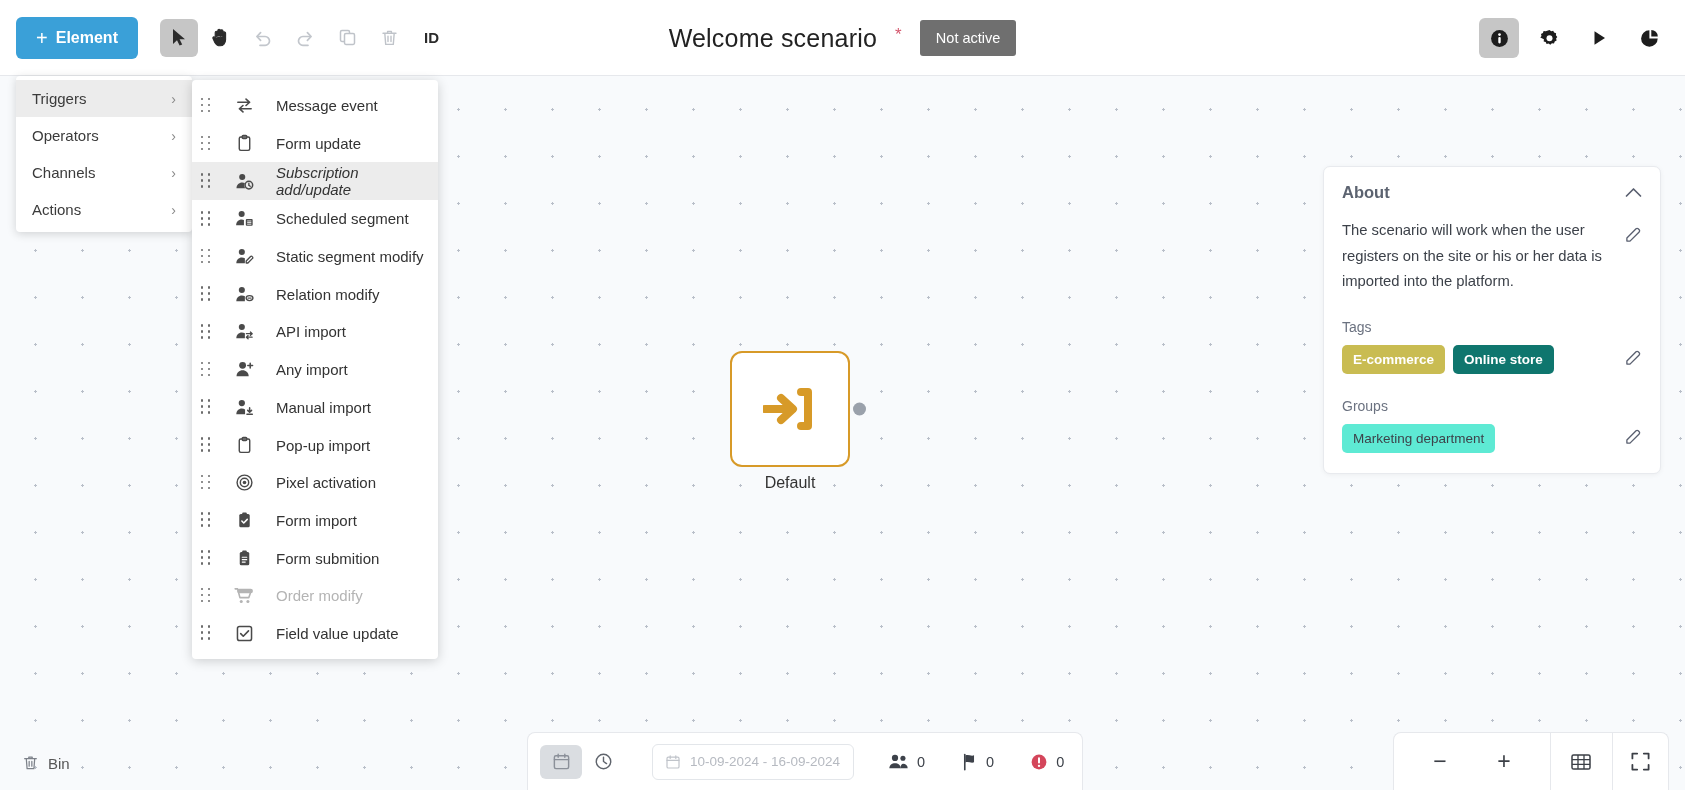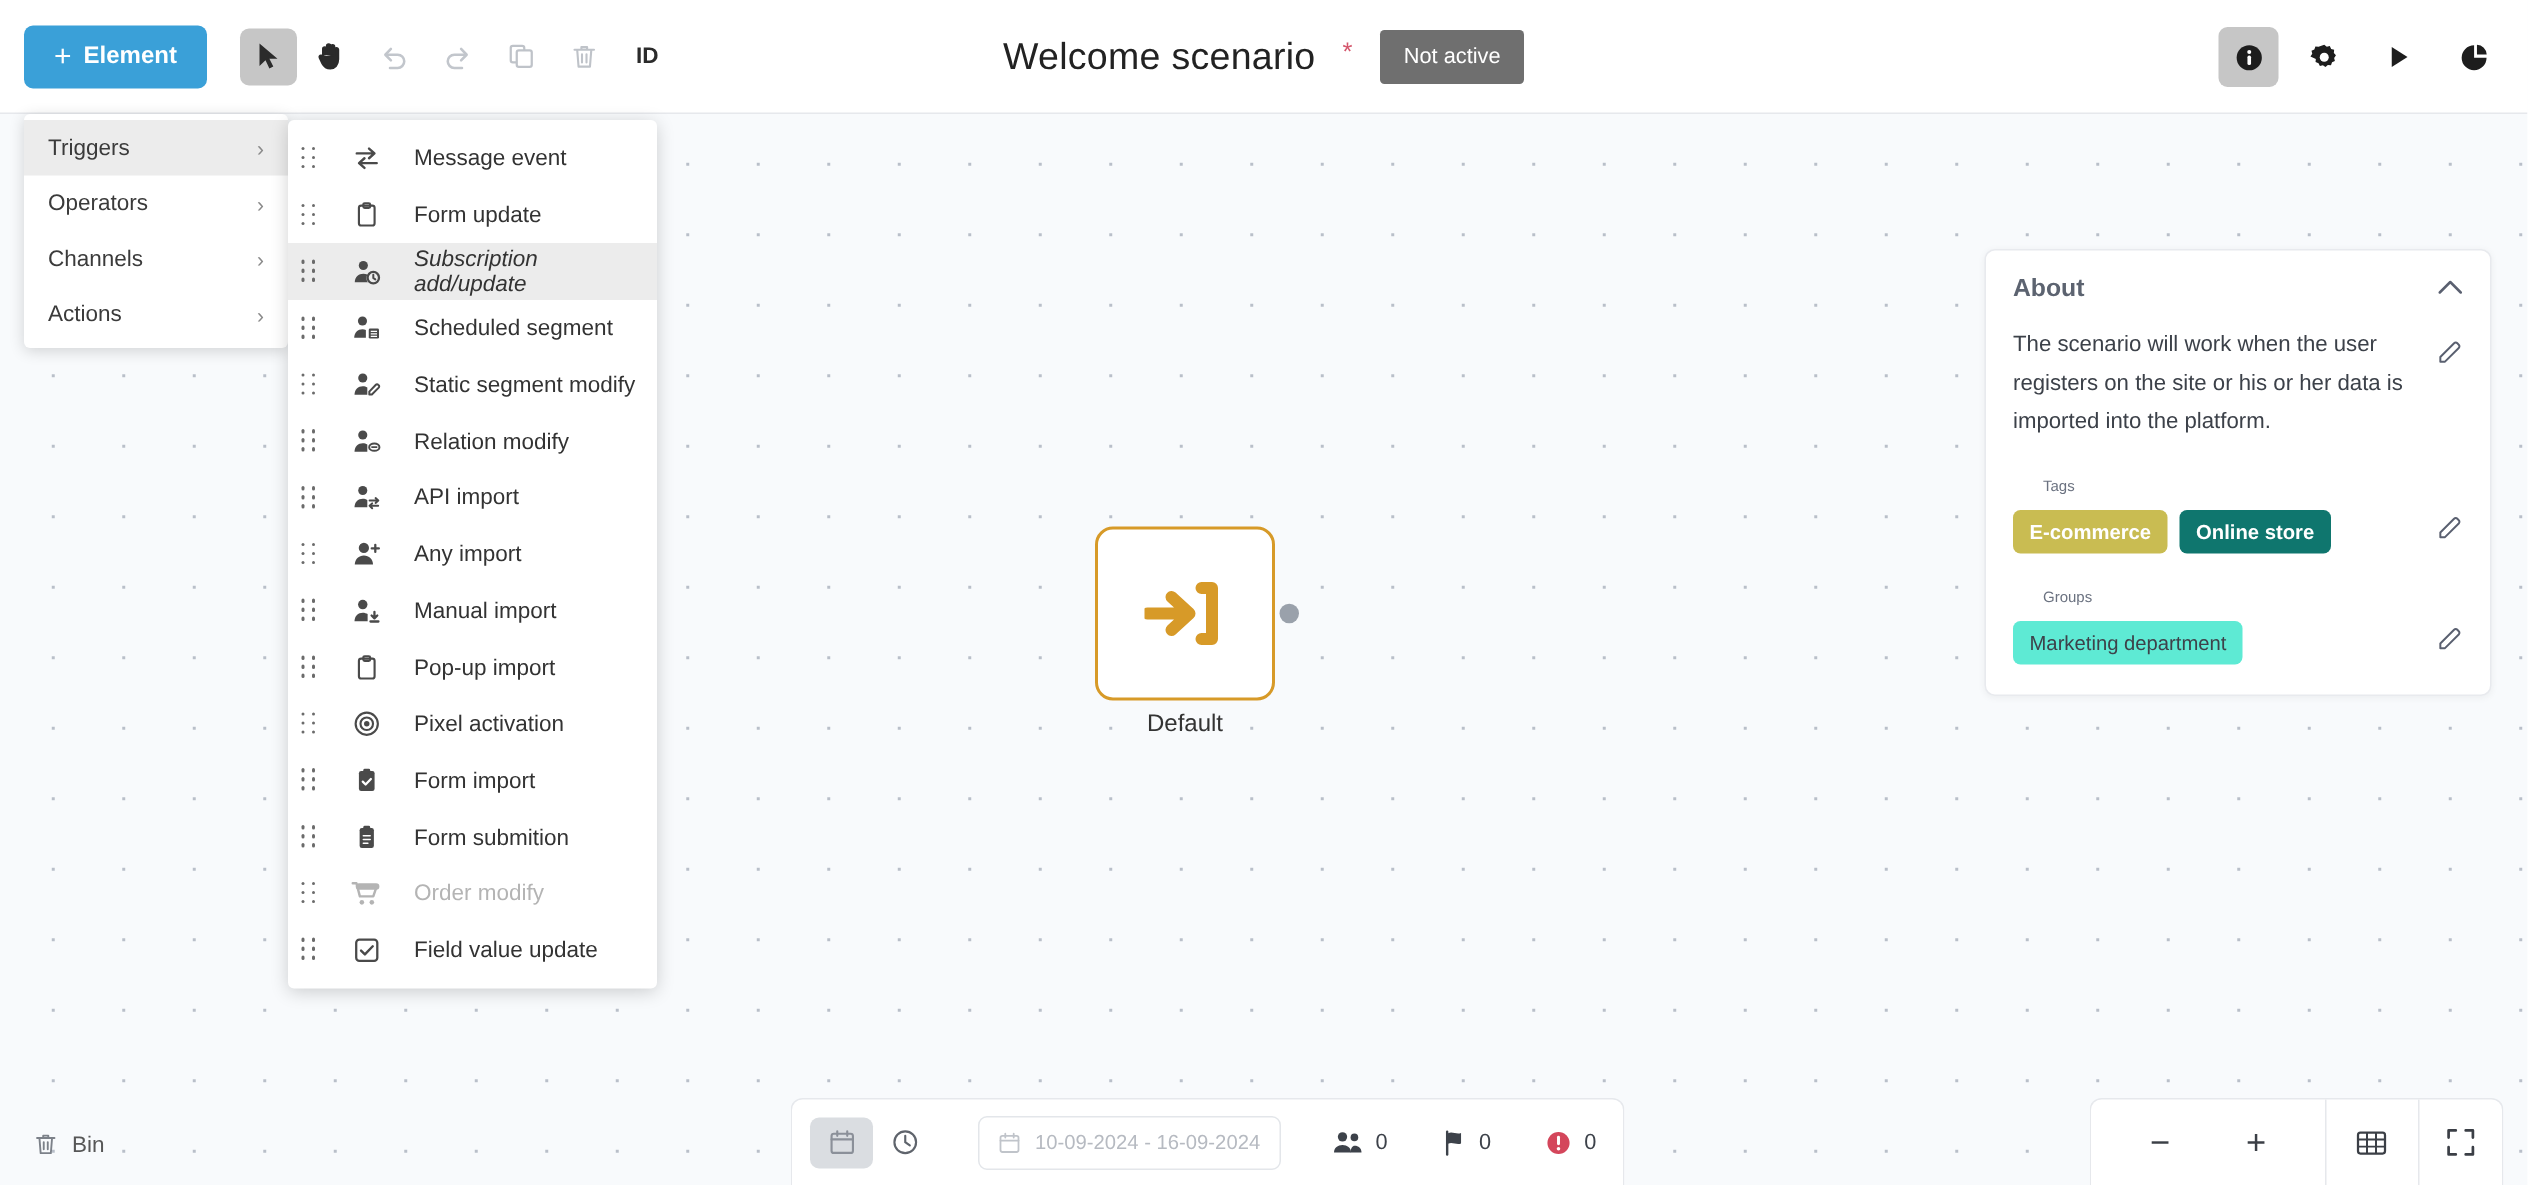--- a/index.html
+++ b/index.html
@@ -135,21 +135,21 @@
     position: absolute; right: 24px; top: 90px; width: 338px;
     background: #fff; border: 1px solid #e8eaee; border-radius: 7px;
     box-shadow: 0 1px 5px rgba(0,0,0,.05); padding: 16px 18px 20px 18px;
   }
   .about-head { display: flex; align-items: center; justify-content: space-between; }
   .about-title { font-size: 16.5px; color: #5c6370; font-weight: bold; }
   .about-desc {
     margin-top: 16px; font-size: 14.8px; color: #3c4149; line-height: 25.5px;
     padding-right: 28px; position: relative;
   }
-  .sec-label { margin-top: 24px; font-size: 10px; color: #6b7280; margin-left: 20px; }
+  .sec-label { margin-top: 24px; font-size: 14px; color: #6b7280; }
   .chips { margin-top: 10px; display: flex; gap: 8px; align-items: center; position: relative; padding-right: 28px; }
   .chip { border-radius: 5px; padding: 7px 11px; font-size: 13.5px; font-weight: bold; color: #fff; }
   .chip.plain { background: #5eead4; color: #3d424a; font-weight: normal; }
   .pencil { position: absolute; right: 0; color: #5a6070; cursor: pointer; }
   .pencil.p1 { top: 8px; }
 
   
   .bottom-center {
     position: absolute; left: 527px; bottom: 0; height: 58px; width: 556px;
     background: #fff; border: 1px solid #e6e8ec; border-bottom: none;

